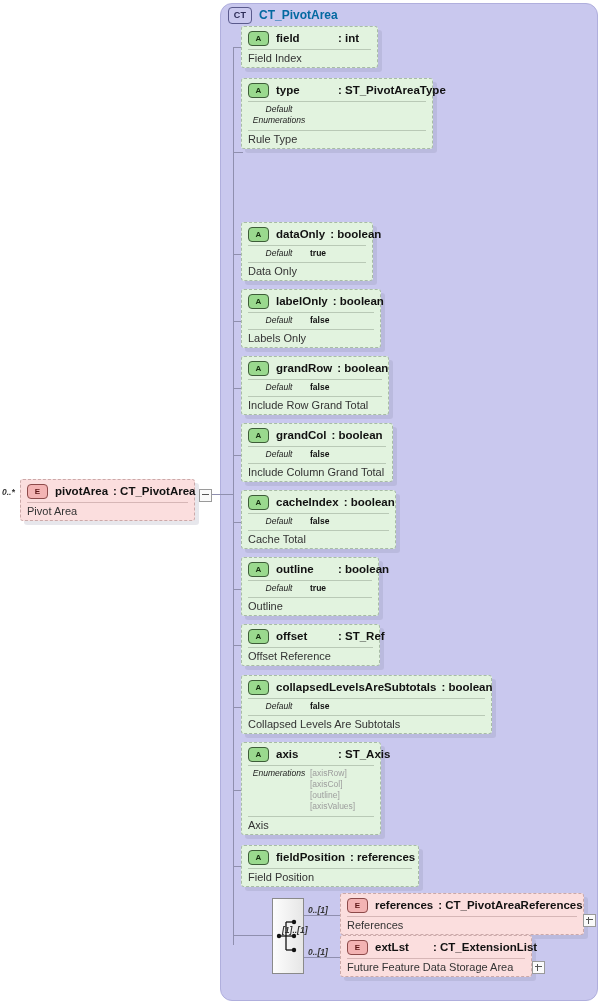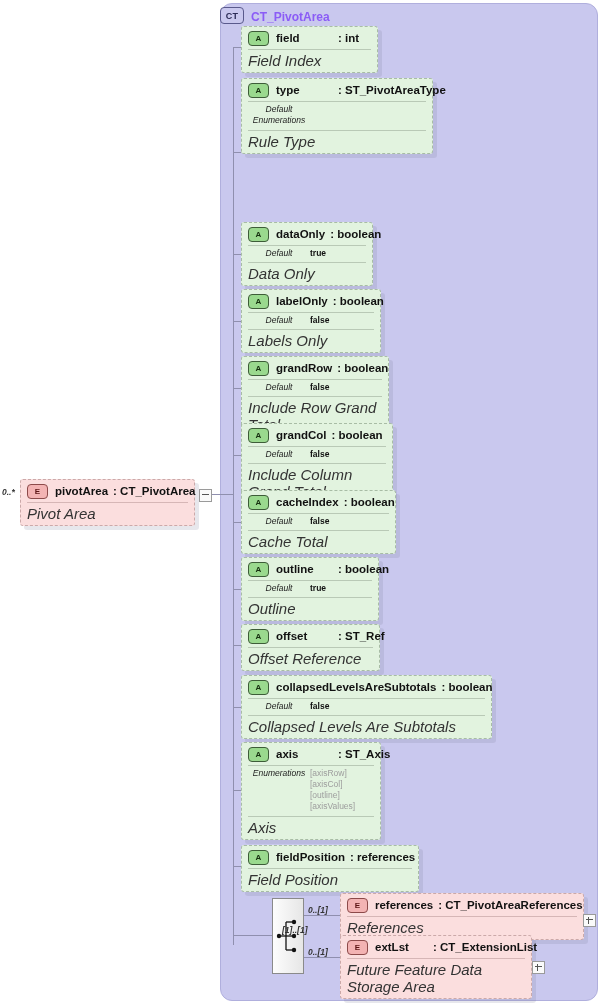--- a/index.html
+++ b/index.html
@@ -10,29 +10,29 @@
   }
   .canvas{position:absolute;left:0;top:0;width:601px;height:1006px;background:#fff;}
 
   
   .ct-container{
     position:absolute;left:220px;top:3px;width:378px;height:998px;
     background:#c9c8ee;border:1px solid #b0afdd;border-radius:12px;
     box-sizing:border-box;
   }
   .ct-header{
-    position:absolute;left:220px;top:6px;height:18px;
-    display:flex;align-items:flex-end;gap:7px;z-index:6;
+    position:absolute;left:228px;top:6px;height:18px;
+    display:flex;align-items:center;gap:7px;z-index:6;
   }
   .ct-badge{
     width:22px;height:15px;border:1px solid #5a5a8c;border-radius:4px;
     background:#c9c8ee;font-size:9px;font-weight:bold;color:#2b2b55;
     display:flex;align-items:center;justify-content:center;letter-spacing:.3px;
   }
-  .ct-title{font-size:12px;font-weight:bold;color:#8b5cf6;white-space:nowrap;}
+  .ct-title{font-size:12px;font-weight:bold;color:#0369a1;white-space:nowrap;}
 
   
   .ln{position:absolute;background:#8f8fae;}
   .ln.h{height:1px;}
   .ln.v{width:1px;}
 
   
   .node{position:absolute;box-sizing:border-box;}
   .node .shadow{
     position:absolute;left:4px;top:4px;right:-4px;bottom:-4px;
@@ -60,21 +60,21 @@
 
   .rule{border-top:1px solid #b9c9b6;margin:3px 0 0 0;}
   .box.elem .rule{border-top-color:#d6b6b6;}
 
   .facets{display:flex;font-size:8.5px;padding-top:2px;line-height:11px;}
   .facets .lbl{font-style:italic;color:#222;width:62px;flex:0 0 62px;text-align:center;}
   .facets .vals{color:#111;}
   .facets .vals .def{font-weight:bold;color:#111;font-size:8.5px;}
   .facets .vals .en{color:#9d9d9d;font-size:8.5px;display:block;}
 
-  .desc{font-style:italic;font-size:15px;color:#333;padding-top:2px;}
+  .desc{font-size:11px;color:#333;padding-top:2px;}
 
   
   .exp{
     position:absolute;width:11px;height:11px;border:1px solid #9a9a9a;
     background:#fafafa;z-index:4;
   }
   .exp:before,.exp:after{content:"";position:absolute;background:#555;}
   .exp:before{left:2px;top:4px;width:7px;height:1px;}
   .exp.plus:after{left:4px;top:2px;width:1px;height:7px;}
 

